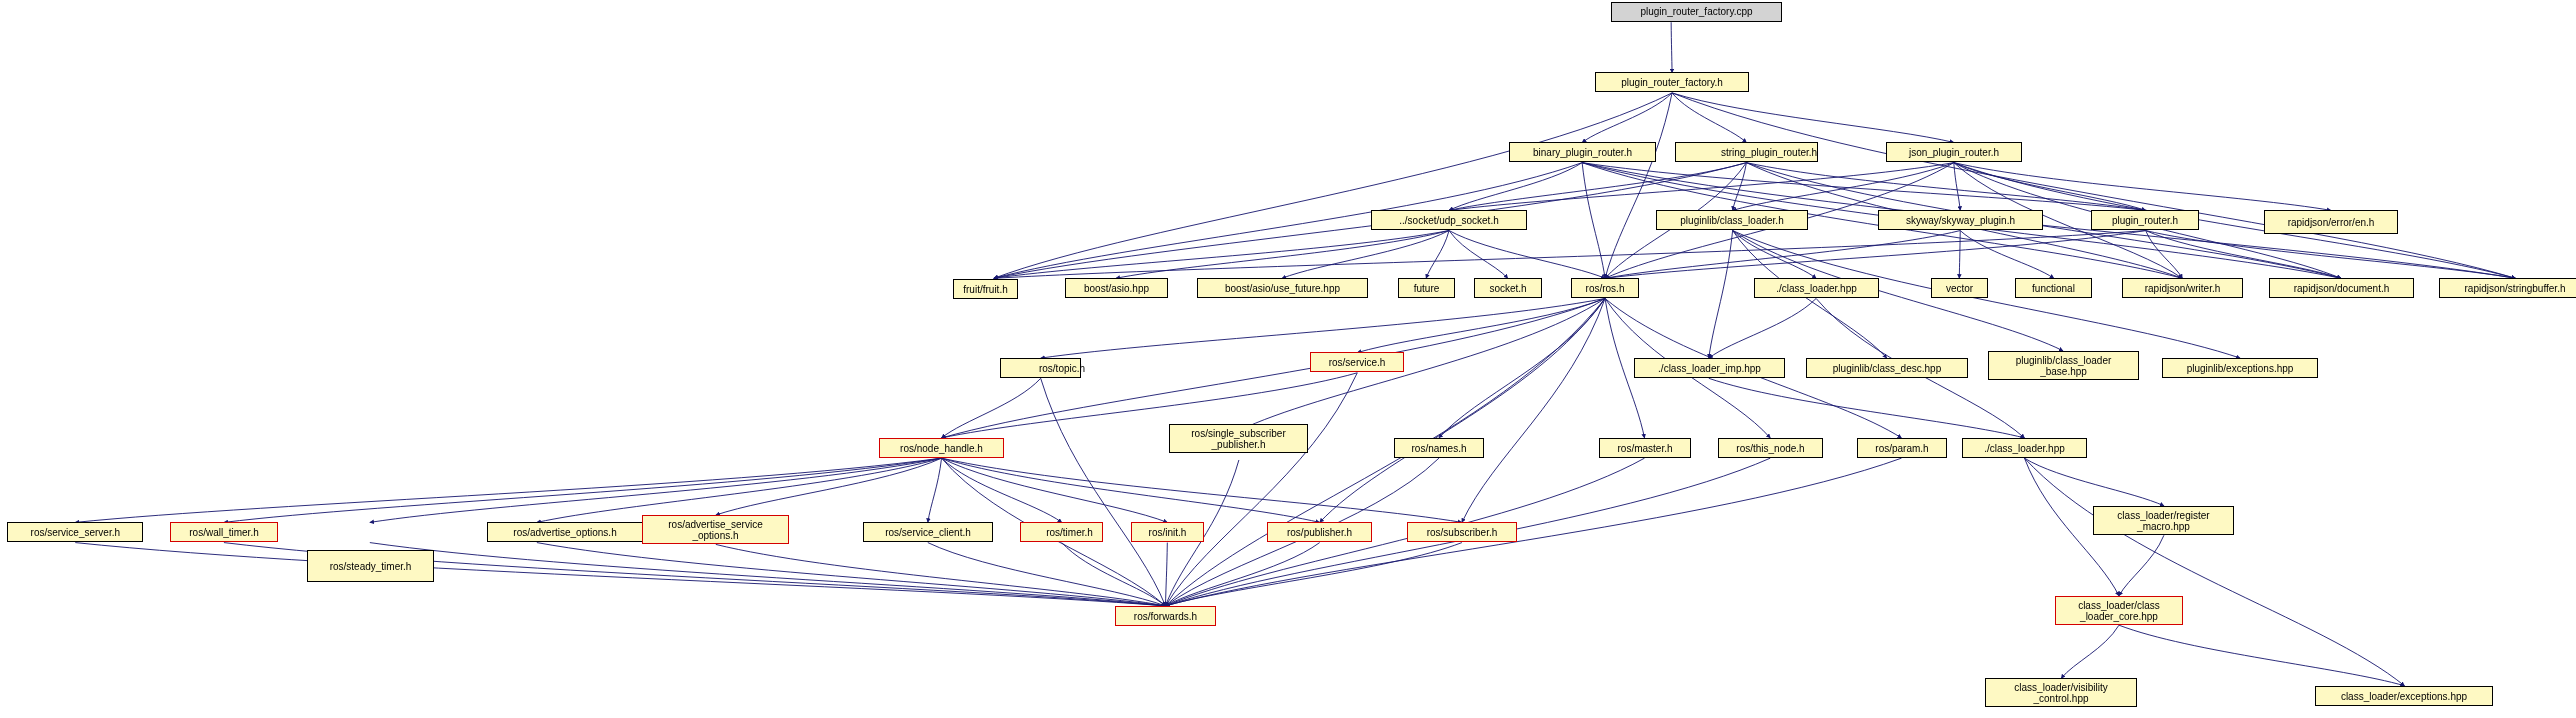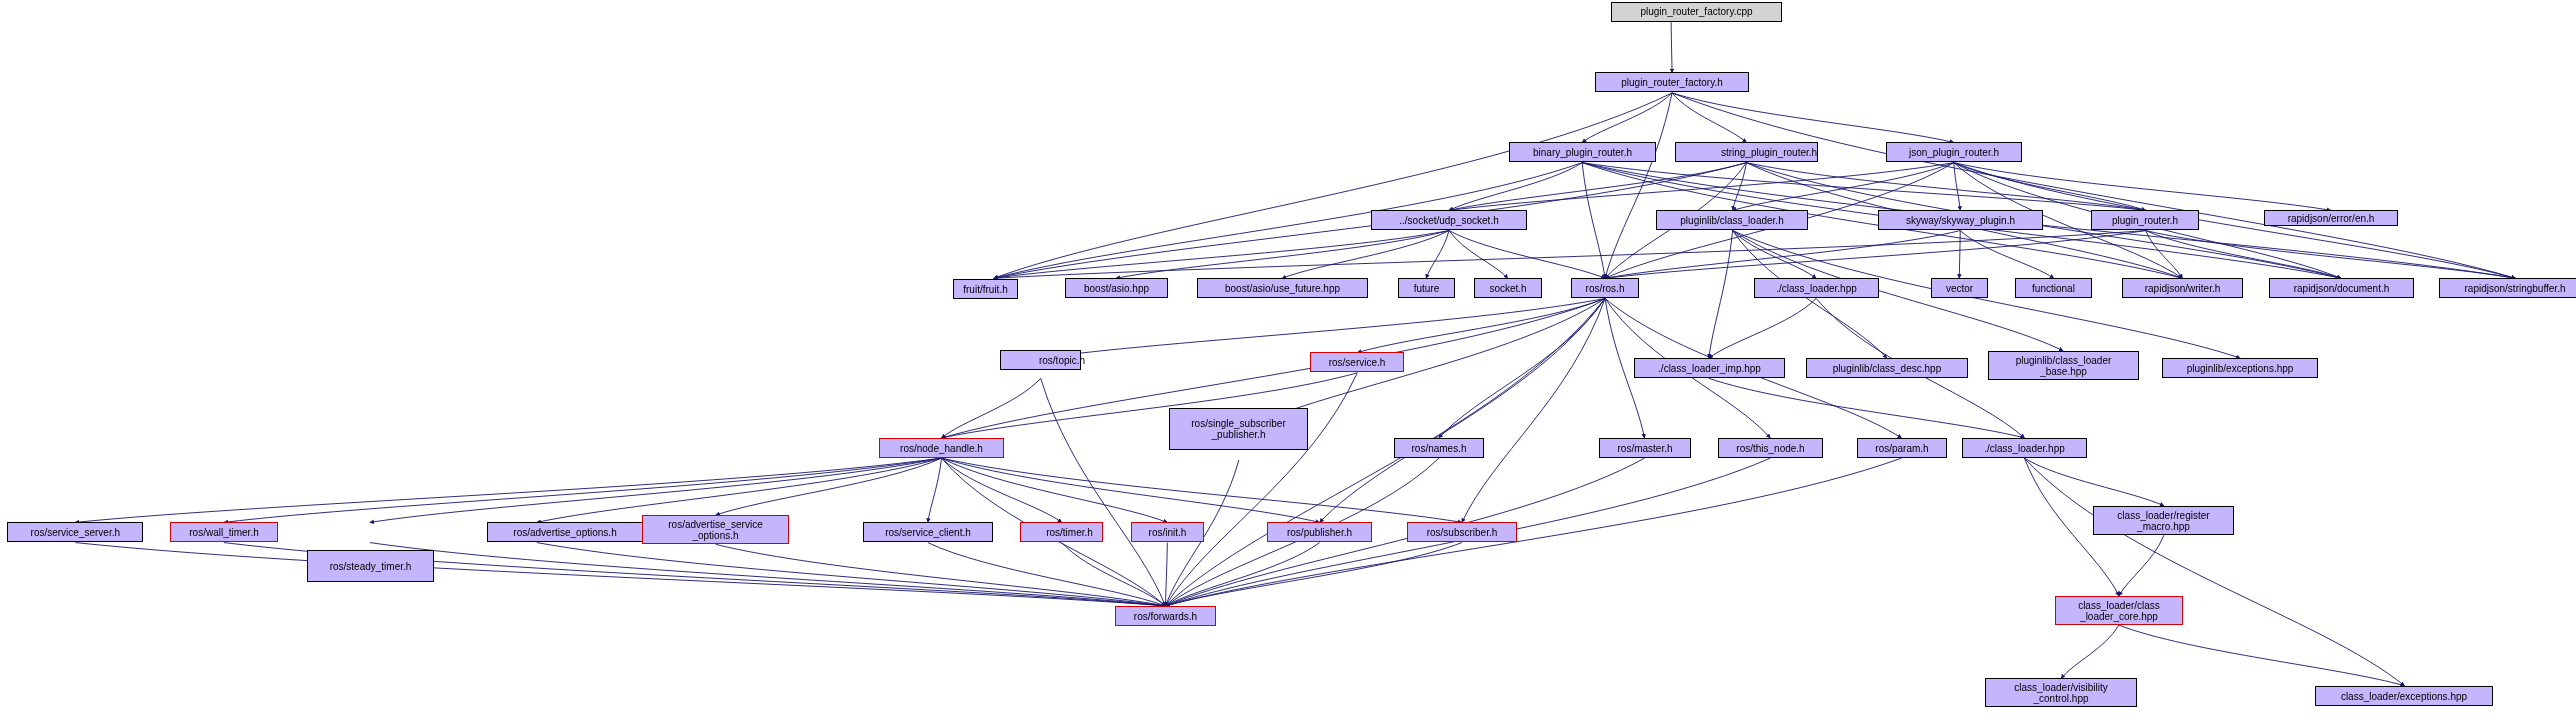--- a/index.html
+++ b/index.html
@@ -18,21 +18,21 @@
   #edges {
     position: absolute;
     left: 0; top: 0;
     width: 2576px;
     height: 719px;
     pointer-events: none;
   }
   .node {
     position: absolute;
     box-sizing: border-box;
-    background: #c4b5fd;
+    background: #fef9c3;
     display: flex;
     align-items: center;
     justify-content: center;
     text-align: center;
     font-size: 10px;
     line-height: 11px;
     color: #000000;
     white-space: pre;
     letter-spacing: 0px;
   }
@@ -152,42 +152,42 @@
     </svg>
 <div class="node root" style="left: 1611px; top: 1.8px; width: 171px; height: 20px;">plugin_router_factory.cpp</div>
     <div class="node black" style="left: 1595px; top: 72px; width: 154px; height: 20px;">plugin_router_factory.h</div>
     <div class="node black" style="left: 1509px; top: 142px; width: 147px; height: 20px;">binary_plugin_router.h</div>
     <div class="node black" style="left: 1675px; top: 142px; width: 143px; height: 20px; padding-left: 45px;">string_plugin_router.h</div>
     <div class="node black" style="left: 1886px; top: 142px; width: 136px; height: 20px;">json_plugin_router.h</div>
     <div class="node black" style="left: 1371px; top: 210px; width: 156px; height: 20px;">../socket/udp_socket.h</div>
     <div class="node black" style="left: 1656px; top: 210px; width: 152px; height: 20px;">pluginlib/class_loader.h</div>
     <div class="node black" style="left: 1878px; top: 210px; width: 165px; height: 20px;">skyway/skyway_plugin.h</div>
     <div class="node black" style="left: 2091px; top: 210px; width: 108px; height: 20px;">plugin_router.h</div>
-    <div class="node black" style="left: 2264px; top: 210px; width: 134px; height: 16px;">rapidjson/error/en.h</div>
+    <div class="node black" style="left: 2264px; top: 210px; width: 134px; height: 24px;">rapidjson/error/en.h</div>
     <div class="node black" style="left: 953px; top: 279px; width: 65px; height: 20px;">fruit/fruit.h</div>
     <div class="node black" style="left: 1065px; top: 278px; width: 103px; height: 20px;">boost/asio.hpp</div>
     <div class="node black" style="left: 1197px; top: 278px; width: 171px; height: 20px;">boost/asio/use_future.hpp</div>
     <div class="node black" style="left: 1398px; top: 278px; width: 57px; height: 20px;">future</div>
     <div class="node black" style="left: 1474px; top: 278px; width: 68px; height: 20px;">socket.h</div>
     <div class="node black" style="left: 1571px; top: 278px; width: 68px; height: 20px;">ros/ros.h</div>
     <div class="node black" style="left: 1754px; top: 278px; width: 125px; height: 20px;">./class_loader.hpp</div>
     <div class="node black" style="left: 1931px; top: 278px; width: 57px; height: 20px;">vector</div>
     <div class="node black" style="left: 2015px; top: 278px; width: 77px; height: 20px;">functional</div>
     <div class="node black" style="left: 2122px; top: 278px; width: 121px; height: 20px;">rapidjson/writer.h</div>
     <div class="node black" style="left: 2269px; top: 278px; width: 145px; height: 20px;">rapidjson/document.h</div>
     <div class="node black" style="left: 2439px; top: 278px; width: 152px; height: 20px;">rapidjson/stringbuffer.h</div>
-    <div class="node black" style="left: 1000px; top: 350px; width: 81px; height: 20px; padding-left: 43px;">ros/topic.h</div>
+    <div class="node black" style="left: 1000px; top: 358px; width: 81px; height: 20px; padding-left: 43px;">ros/topic.h</div>
     <div class="node red" style="left: 1310px; top: 352px; width: 94px; height: 20px;">ros/service.h</div>
     <div class="node black" style="left: 1634px; top: 358px; width: 151px; height: 20px;">./class_loader_imp.hpp</div>
     <div class="node black" style="left: 1806px; top: 358px; width: 162px; height: 20px;">pluginlib/class_desc.hpp</div>
     <div class="node black" style="left: 1988px; top: 351px; width: 151px; height: 29px;">pluginlib/class_loader
 _base.hpp</div>
     <div class="node black" style="left: 2162px; top: 358px; width: 156px; height: 20px;">pluginlib/exceptions.hpp</div>
     <div class="node red" style="left: 879px; top: 438px; width: 125px; height: 20px;">ros/node_handle.h</div>
-    <div class="node black" style="left: 1169px; top: 408px; width: 139px; height: 42px;">ros/single_subscriber
+    <div class="node black" style="left: 1169px; top: 424px; width: 139px; height: 29px;">ros/single_subscriber
 _publisher.h</div>
     <div class="node black" style="left: 1394px; top: 438px; width: 90px; height: 20px;">ros/names.h</div>
     <div class="node black" style="left: 1599px; top: 438px; width: 92px; height: 20px;">ros/master.h</div>
     <div class="node black" style="left: 1718px; top: 438px; width: 105px; height: 20px;">ros/this_node.h</div>
     <div class="node black" style="left: 1857px; top: 438px; width: 90px; height: 20px;">ros/param.h</div>
     <div class="node black" style="left: 1962px; top: 438px; width: 125px; height: 20px;">./class_loader.hpp</div>
     <div class="node black" style="left: 2093px; top: 506px; width: 141px; height: 29px;">class_loader/register
 _macro.hpp</div>
     <div class="node black" style="left: 7.3px; top: 522px; width: 136px; height: 20px;">ros/service_server.h</div>
     <div class="node red" style="left: 170px; top: 522px; width: 108px; height: 20px;">ros/wall_timer.h</div>

